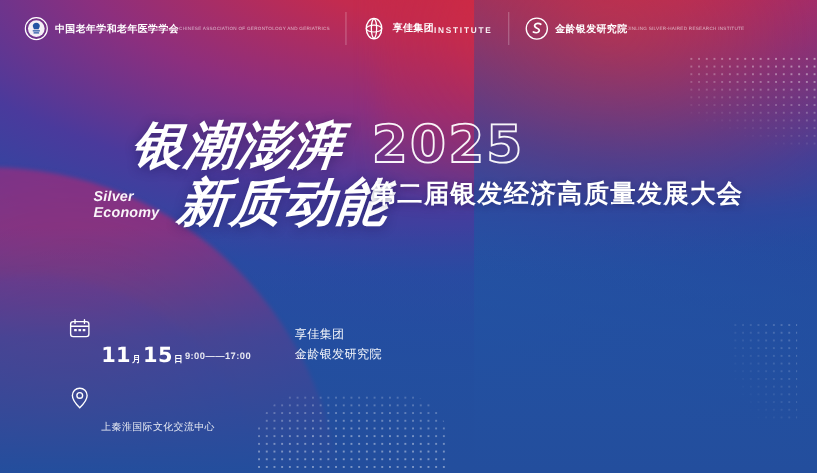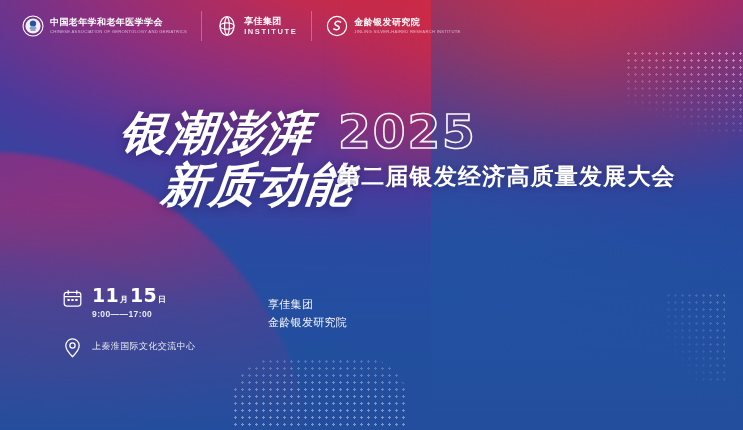--- a/index.html
+++ b/index.html
@@ -88,21 +88,21 @@
     height:30px;
   }
   .logo:first-child{padding-left:0;}
   .logo + .logo{border-left:1px solid rgba(255,255,255,.28);}
   .logo-mark{
     flex:0 0 auto;
     width:22px;height:22px;
     display:flex;align-items:center;justify-content:center;
   }
   .logo-mark svg{display:block;}
-  .logo-txt{display:flex;flex-direction:column;justify-content:center;line-height:1;}
+  .logo-txt{display:flex;flex-direction:row;justify-content:center;line-height:1;}
   .logo-cn{
     color:#fff;font-size:9px;font-weight:bold;letter-spacing:.4px;
     white-space:nowrap;
   }
   .logo-en{
     color:rgba(255,255,255,.62);font-size:4.2px;letter-spacing:.25px;
     white-space:nowrap;margin-top:2.5px;
   }
   .logo-en.big{font-size:7.5px;font-weight:bold;letter-spacing:1.6px;color:rgba(255,255,255,.92);}
 
@@ -171,21 +171,21 @@
   .info{
     position:absolute;left:62px;top:286px;
     display:flex;flex-direction:column;gap:16px;
   }
   .info-row{display:flex;align-items:flex-start;gap:9px;}
   .info-ico{
     flex:0 0 auto;width:21px;height:21px;margin-top:2px;
     display:flex;align-items:center;justify-content:center;
   }
   .info-ico svg{display:block;}
-  .info-txt{display:flex;flex-direction:column;}
+  .info-txt{display:flex;flex-direction:row;margin-top:28px;}
   .date-line{
     display:flex;align-items:baseline;
     color:#fff;font-weight:bold;line-height:1;
     font-family:"DejaVu Sans","Liberation Sans",sans-serif;
   }
   .d-num{font-size:19px;letter-spacing:.3px;}
   .d-unit{font-size:8px;margin:0 2px 0 1px;font-weight:bold;}
   .time-line{
     margin-top:4px;
     color:rgba(255,255,255,.88);
@@ -270,20 +270,24 @@
       </span>
       <span class="logo-txt">
         <span class="logo-cn">金龄银发研究院</span>
         <span class="logo-en">JINLING SILVER-HAIRED RESEARCH INSTITUTE</span>
       </span>
     </div>
 
   </div>
 
   <div class="headline">
+    <div class="silver-eco">
+      <div>Silver</div>
+      <div>Economy</div>
+    </div>
 
     <div class="hl-row">
       <span class="cn-big">银潮澎湃</span>
       <span class="year">2025</span>
     </div>
 
     <div class="hl-row2">
       <span class="cn-big hl-line2">新质动能</span>
     </div>
   </div>

